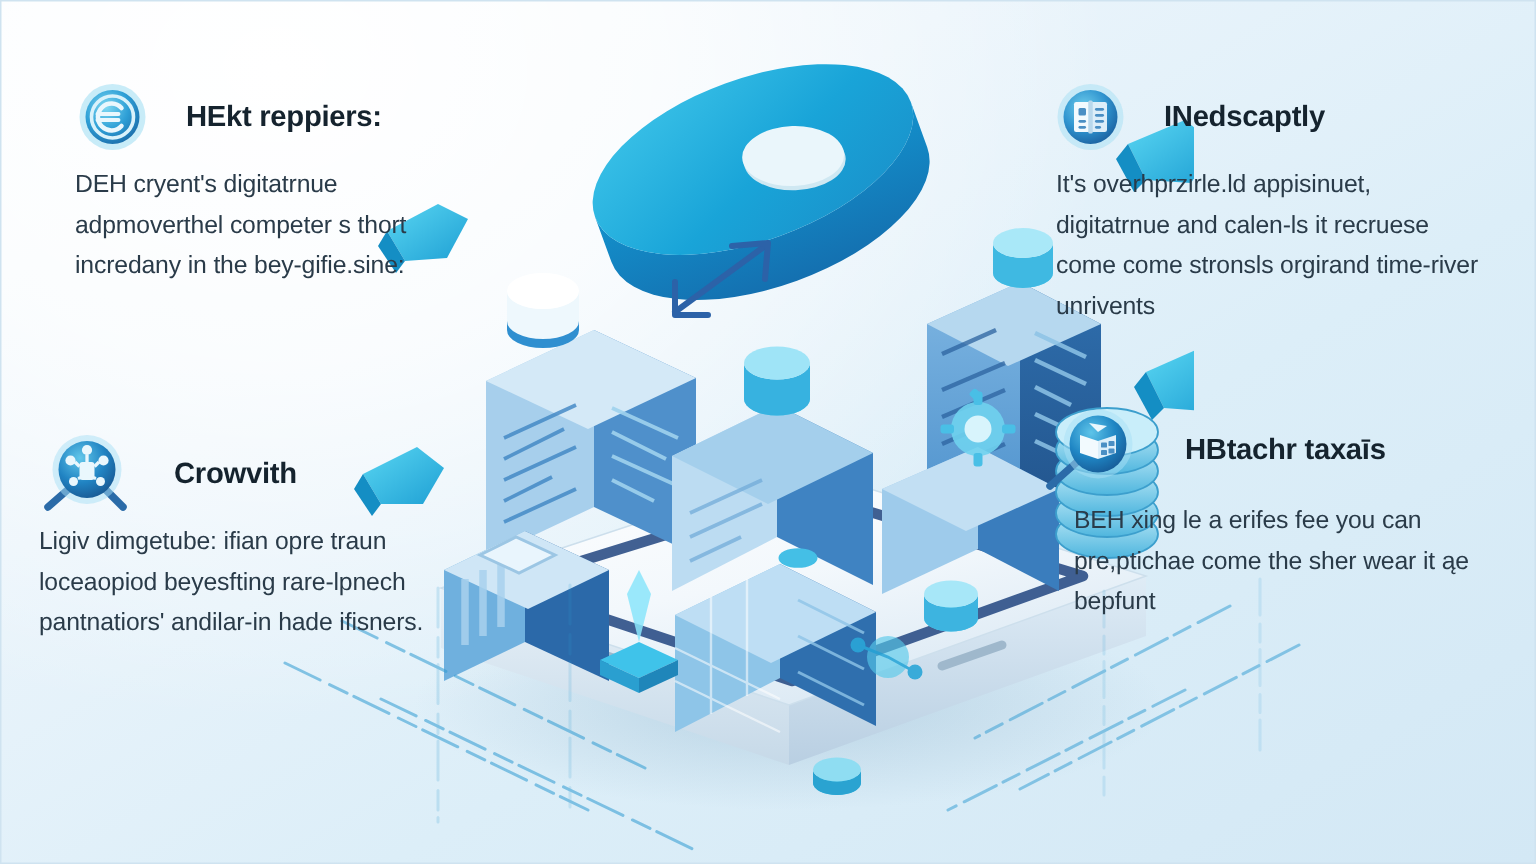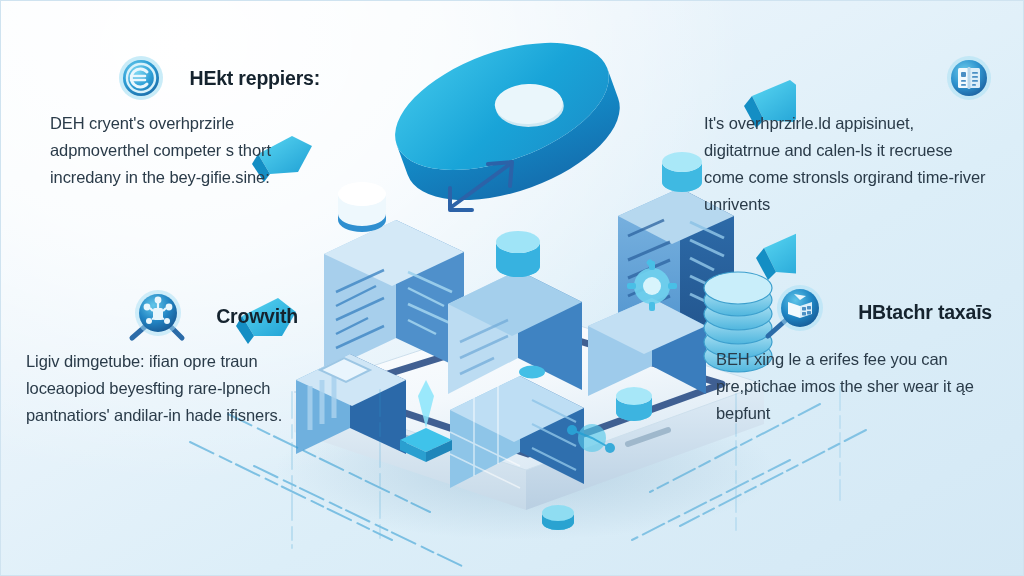--- a/index.html
+++ b/index.html
@@ -27,28 +27,27 @@
   }
 
   
   .quad {
     position: absolute;
     width: 268px;
   }
   .quad.tl { left: 52px;  top: 54px; }
   .quad.tr { left: 704px; top: 54px; width: 288px; }
   .quad.bl { left: 30px;  top: 288px; }
-  .quad.br { left: 700px; top: 284px; width: 292px; }
+  .quad.br { left: 700px; top: 272px; width: 292px; }
 
   .quad-head {
     display: flex;
     align-items: center;
     gap: 14px;
     min-height: 48px;
-    justify-content: flex-end;
   }
   .quad-title {
     font-size: 19.5px;
     font-weight: bold;
     color: #15232e;
     letter-spacing: -0.2px;
     white-space: nowrap;
   }
   .quad-body {
     margin-top: 8px;
@@ -366,21 +365,21 @@
           </defs>
           <circle cx="23" cy="23" r="22" fill="#9ddcf2" opacity="0.55"></circle>
           <circle cx="23" cy="23" r="18" fill="url(#bg1)"></circle>
           <circle cx="23" cy="23" r="14" fill="none" stroke="#d9f2fb" stroke-width="2.4"></circle>
           <path d="M29 17 A9 9 0 1 0 29 29" fill="none" stroke="#eaf7fd" stroke-width="3" stroke-linecap="round"></path>
           <path d="M13 21 L27 21 M13 25 L27 25" stroke="#eaf7fd" stroke-width="2.6" stroke-linecap="round"></path>
         </svg>
       </span>
       <span class="quad-title">HEkt reppiers:</span>
     </div>
-    <div class="quad-body">DEH cryent's overhprzirle adpmoverthel competer s thort incredany in the bey-gifie.sine:</div>
+    <div class="quad-body">DEH cryent's digitatrnue adpmoverthel competer s thort incredany in the bey-gifie.sine:</div>
   </div>
 
   <div class="quad tr">
     <div class="quad-head">
       <span class="badge">
         <svg width="46" height="46" viewBox="0 0 46 46" xmlns="http://www.w3.org/2000/svg">
           <defs>
             <radialGradient id="bg2" cx="0.38" cy="0.32" r="0.75">
               <stop offset="0%" stop-color="#6ecdec"></stop>
               <stop offset="55%" stop-color="#2f94cf"></stop>
@@ -396,20 +395,21 @@
             <rect x="15" y="17" width="5" height="5" rx="1"></rect>
             <rect x="15" y="25" width="5" height="1.8" rx="0.9"></rect>
             <rect x="15" y="29" width="5" height="1.8" rx="0.9"></rect>
             <rect x="26" y="17" width="6" height="1.8" rx="0.9"></rect>
             <rect x="26" y="21" width="6" height="1.8" rx="0.9"></rect>
             <rect x="26" y="25" width="6" height="1.8" rx="0.9"></rect>
             <rect x="26" y="29" width="4" height="1.8" rx="0.9"></rect>
           </g>
         </svg>
       </span>
+      <span class="quad-title">INedscaptly</span>
     </div>
     <div class="quad-body">It's overhprzirle.ld appisinuet, digitatrnue and calen-ls it recruese come come stronsls orgirand time-river unrivents</div>
   </div>
 
   <div class="quad bl">
     <div class="quad-head">
       <span class="badge mag">
         <svg width="72" height="56" viewBox="0 0 72 56" xmlns="http://www.w3.org/2000/svg">
           <defs>
             <radialGradient id="bg3" cx="0.38" cy="0.3" r="0.78">
@@ -464,17 +464,17 @@
             <rect x="42" y="23" width="4" height="3.4" rx="0.6"></rect>
             <rect x="47" y="22" width="4" height="3.4" rx="0.6"></rect>
             <rect x="42" y="28" width="4" height="3.4" rx="0.6"></rect>
             <rect x="47" y="27" width="4" height="3.4" rx="0.6"></rect>
           </g>
           <path d="M40 16 L34 10 L46 12 Z" fill="#eaf7fd"></path>
         </svg>
       </span>
       <span class="quad-title">HBtachr taxaīs</span>
     </div>
-    <div class="quad-body">BEH xing le a erifes fee you can pre,ptichae imos the sher wear it ąe bepfunt</div>
+    <div class="quad-body">BEH xing le a erifes fee you can pre,ptichae come the sher wear it ąe bepfunt</div>
   </div>
 
   <div id="frame"></div>
 </div>
 
 </body></html>

